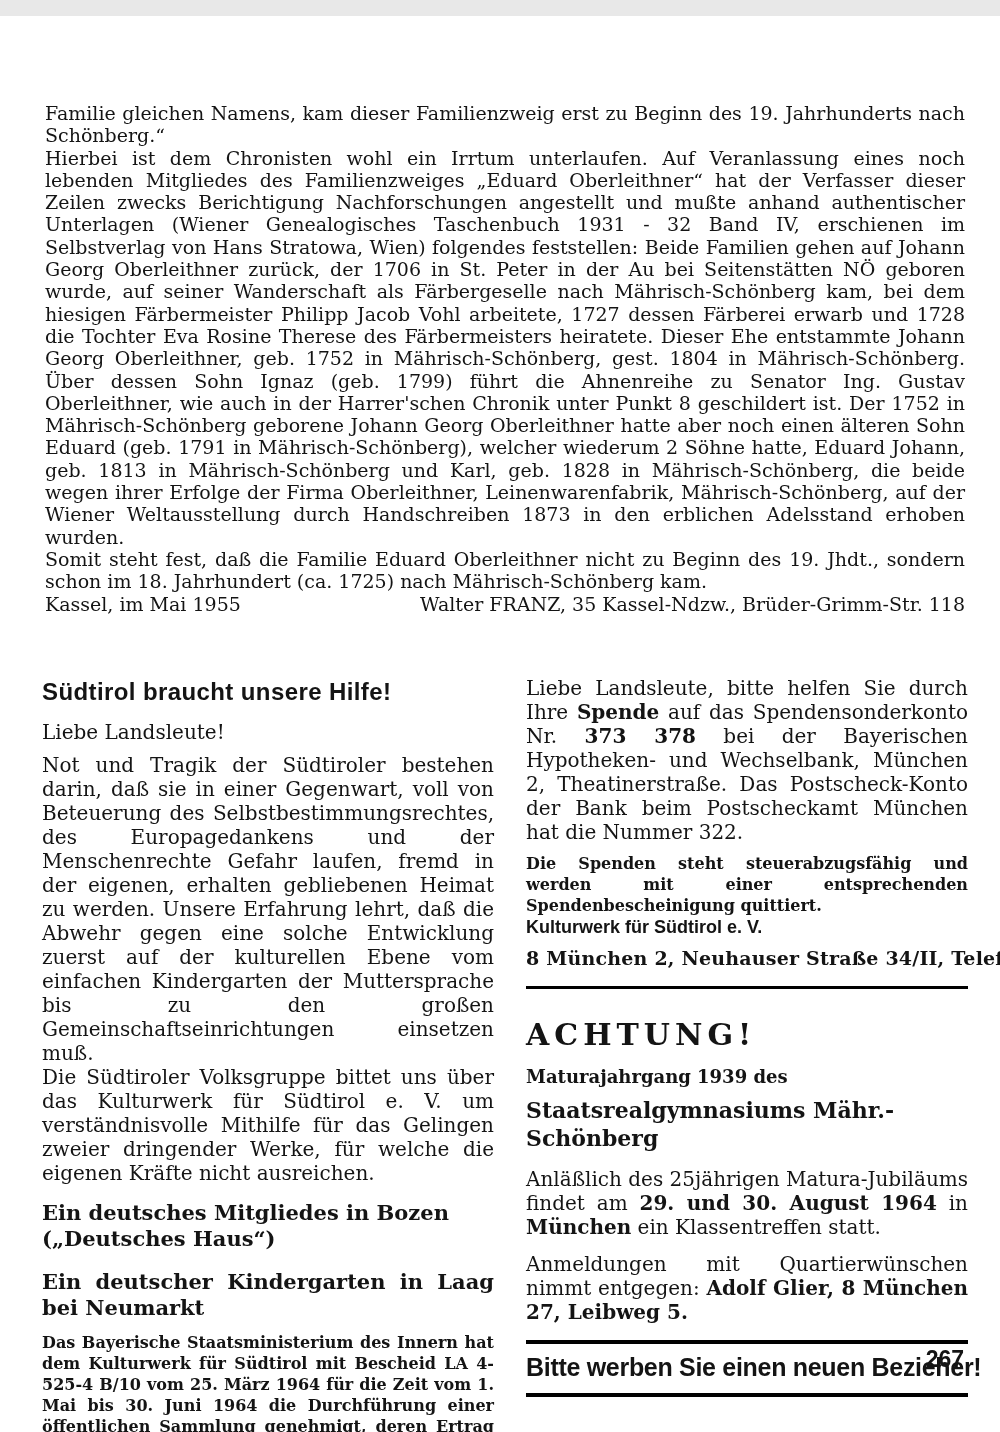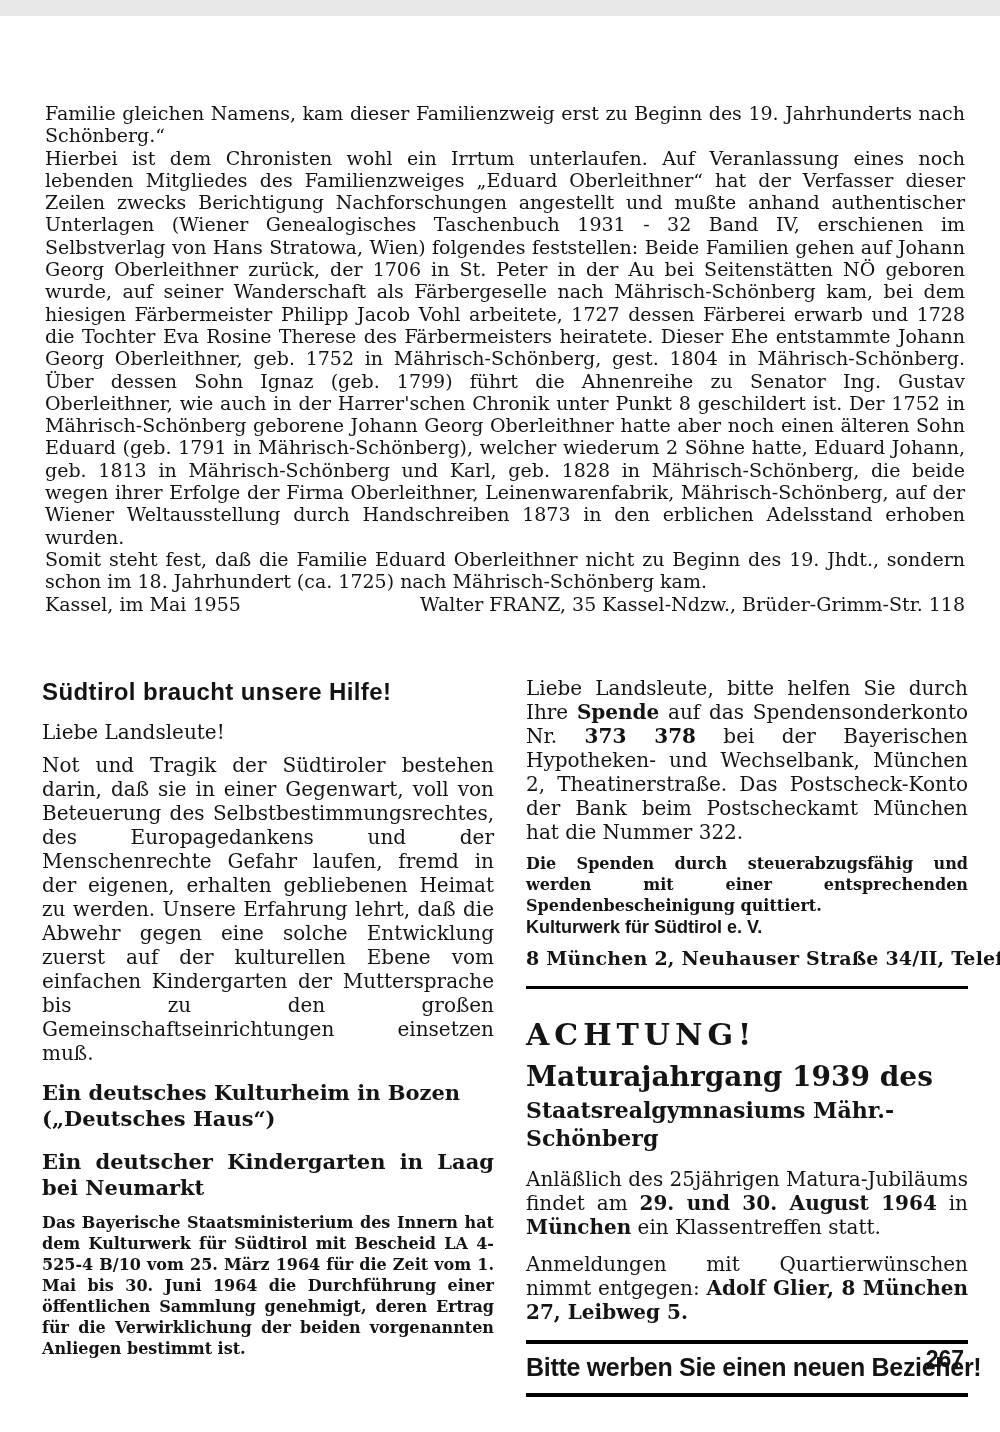--- a/index.html
+++ b/index.html
@@ -24,21 +24,21 @@
   }
   .salut{font-size:20px;margin:0 0 9px;}
   .b20{font-size:20px;line-height:24px;text-align:justify;margin:0;}
   .sub{font-size:21px;font-weight:bold;line-height:26px;margin:15px 0 0;}
   .sub2{font-size:21px;font-weight:bold;line-height:26px;margin:17px 0 0;text-align:justify;}
   .smallp{font-size:16px;line-height:21px;font-weight:bold;text-align:justify;margin:11px 0 0;}
   .org{font-family:"Liberation Sans",sans-serif;font-weight:bold;font-size:18px;margin:1px 0 0;}
   .addr{font-size:19px;font-weight:bold;margin:9px 0 0;white-space:nowrap;letter-spacing:.2px;}
   .rule{border:0;border-top:3px solid #000;margin:17px 0 0;}
   .h-achtung{font-size:30px;font-weight:bold;letter-spacing:5px;margin:30px 0 0;line-height:32px;}
-  .ach-sub1{font-size:28px;font-weight:bold;margin:12px 0 0;line-height:28px;}
+  .ach-sub1{font-size:18px;font-weight:bold;margin:12px 0 0;line-height:28px;}
   .ach-sub2{font-size:22px;font-weight:bold;margin:5px 0 0;line-height:28px;}
   .ach-p1{margin-top:15px;}
   .ach-p2{margin-top:13px;}
   .banner{
     border-top:4px solid #000;border-bottom:4px solid #000;
     margin-top:16px;padding:9px 0 11px;text-align:center;
   }
   .banner-text{
     font-family:"Liberation Sans",sans-serif;font-weight:bold;
     font-size:25px;letter-spacing:-0.3px;white-space:nowrap;
@@ -63,31 +63,32 @@
       <span>Walter FRANZ, 35 Kassel-Ndzw., Brüder-Grimm-Str. 118</span>
     </p>
   </div>
 
   <div class="cols">
 
     <div class="colL">
       <h2 class="h-sudtirol">Südtirol braucht unsere Hilfe!</h2>
       <p class="salut">Liebe Landsleute!</p>
       <p class="b20">Not und Tragik der Südtiroler bestehen darin, daß sie in einer Gegenwart, voll von Beteuerung des Selbstbestimmungsrechtes, des Europagedankens und der Menschenrechte Gefahr laufen, fremd in der eigenen, erhalten gebliebenen Heimat zu werden. Unsere Erfahrung lehrt, daß die Abwehr gegen eine solche Entwicklung zuerst auf der kulturellen Ebene vom einfachen Kindergarten der Muttersprache bis zu den großen Gemeinschaftseinrichtungen einsetzen muß.</p>
+      <p class="b20">Die Südtiroler Volksgruppe bittet uns über das Kulturwerk für Südtirol e. V. um verständnisvolle Mithilfe für das Gelingen zweier dringender Werke, für welche die eigenen Kräfte nicht ausreichen.</p>
       <h3 class="sub" style="margin-bottom:0;">
-        <span>Ein deutsches Kulturheim in Bozen</span><br>
+        <span>Ein deutsches Mitgliedes in Bozen</span><br>
         <span>(„Deutsches Haus“)</span>
       </h3>
       <h3 class="sub2">Ein deutscher Kindergarten in Laag bei Neumarkt</h3>
       <p class="smallp">Das Bayerische Staatsministerium des Innern hat dem Kulturwerk für Südtirol mit Bescheid LA 4-525-4 B/10 vom 25. März 1964 für die Zeit vom 1. Mai bis 30. Juni 1964 die Durchführung einer öffentlichen Sammlung genehmigt, deren Ertrag für die Verwirklichung der beiden vorgenannten Anliegen bestimmt ist.</p>
     </div>
 
     <div class="colR">
       <p class="b20"><span>Liebe Landsleute, bitte helfen Sie durch Ihre </span><b>Spende</b><span> auf das Spendensonderkonto Nr. </span><b>373 378</b><span> bei der Bayerischen Hypotheken- und Wechselbank, München 2, Theatinerstraße. Das Postscheck-Konto der Bank beim Postscheckamt München hat die Nummer 322.</span></p>
-      <p class="smallp" style="margin-top:9px;">Die Spenden durch steuerabzugsfähig und werden mit einer entsprechenden Spendenbescheinigung quittiert.</p>
+      <p class="smallp" style="margin-top:9px;">Die Spenden steht steuerabzugsfähig und werden mit einer entsprechenden Spendenbescheinigung quittiert.</p>
       <p class="org">Kulturwerk für Südtirol e. V.</p>
       <p class="addr">8 München 2, Neuhauser Straße 34/II, Telefon: 557669</p>
 
       <hr class="rule">
 
       <h2 class="h-achtung">ACHTUNG!</h2>
       <h3 class="ach-sub1">Maturajahrgang 1939 des</h3>
       <h3 class="ach-sub2">Staatsrealgymnasiums Mähr.-Schönberg</h3>
       <p class="b20 ach-p1"><span>Anläßlich des 25jährigen Matura-Jubiläums findet am </span><b>29. und 30. August 1964</b><span> in </span><b>München</b><span> ein Klassentreffen statt.</span></p>
       <p class="b20 ach-p2"><span>Anmeldungen mit Quartierwünschen nimmt entgegen: </span><b>Adolf Glier, 8 München 27, Leibweg 5.</b></p>

